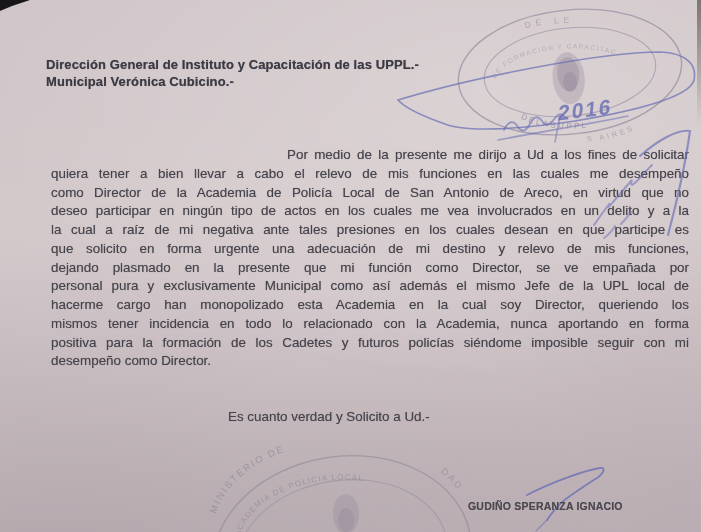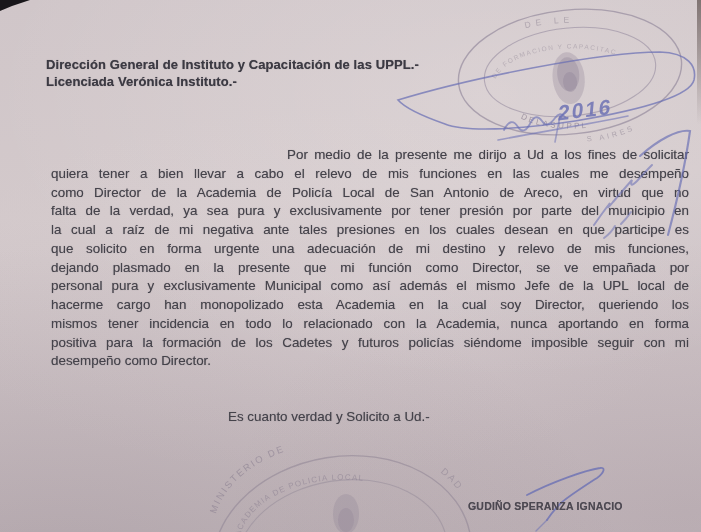--- a/index.html
+++ b/index.html
@@ -37,21 +37,21 @@
 </head>
 <body>
 
 <div class="page">
 
   <div class="corner-tl"></div>
   <div class="edge-right"></div>
 
   <div class="header">
     <div>Dirección General de Instituto y Capacitación de las UPPL.-</div>
-    <div>Licenciada Verónica Instituto.-</div>
+    <div>Municipal Verónica Cubicino.-</div>
   </div>
 
   <svg class="stamp" style="left:440px;top:0;" width="261" height="160" viewBox="0 0 261 160">
     <g transform="rotate(-6 130 72)" fill="none" stroke="#90859a">
       <ellipse cx="130" cy="72" rx="112" ry="62" stroke-width="1.4" opacity=".65"></ellipse>
       <ellipse cx="130" cy="72" rx="86" ry="44" stroke-width="1.1" opacity=".55"></ellipse>
     </g>
     <g transform="rotate(-6 130 72)" fill="#8d8295" stroke="none">
       <ellipse cx="128" cy="78" rx="16" ry="26" opacity=".30"></ellipse>
       <ellipse cx="128" cy="74" rx="11" ry="17" opacity=".35"></ellipse>
@@ -76,21 +76,21 @@
       <textPath href="#tp4" startOffset="52%">S AIRES</textPath>
     </text>
   </svg>
 
   <div class="hw-date">2016</div>
 
   <div class="body-text">
     <div class="bl first">Por medio de la presente me dirijo a Ud a los fines de solicitar</div>
     <div class="bl">quiera tener a bien llevar a cabo el relevo de mis funciones en las cuales me desempeño</div>
     <div class="bl">como Director de la Academia de Policía Local de San Antonio de Areco, en virtud que no</div>
-    <div class="bl">falta de la verdad, ya sea pura y exclusivamente por tener presión por parte del municipio en</div>
+    <div class="bl">deseo participar en ningún tipo de actos en los cuales me vea involucrados en un delito y a la</div>
     <div class="bl">la cual a raíz de mi negativa ante tales presiones en los cuales desean en que participe es</div>
     <div class="bl">que solicito en forma urgente una adecuación de mi destino y relevo de mis funciones,</div>
     <div class="bl">dejando plasmado en la presente que mi función como Director, se ve empañada por</div>
     <div class="bl">personal pura y exclusivamente Municipal como así además el mismo Jefe de la UPL local de</div>
     <div class="bl">hacerme cargo han monopolizado esta Academia en la cual soy Director, queriendo los</div>
     <div class="bl">mismos tener incidencia en todo lo relacionado con la Academia, nunca aportando en forma</div>
     <div class="bl">positiva para la formación de los Cadetes y futuros policías siéndome imposible seguir con mi</div>
     <div class="bl last">desempeño como Director.</div>
   </div>
 

